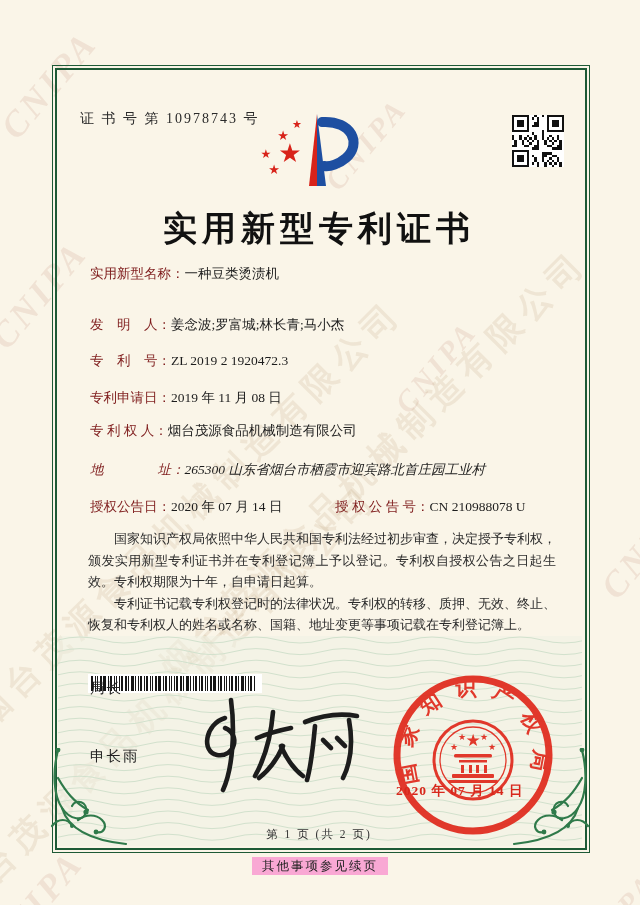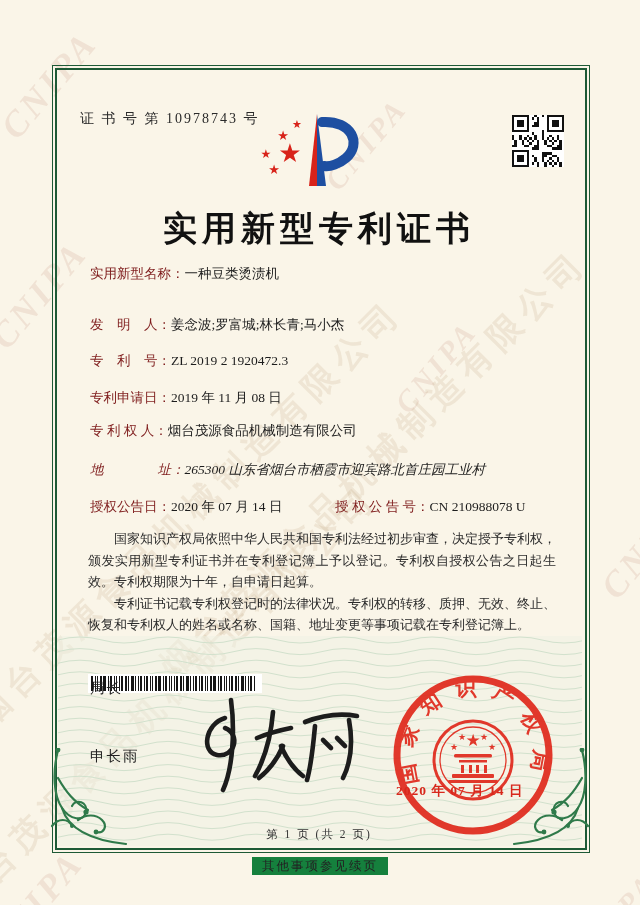--- a/index.html
+++ b/index.html
@@ -50,21 +50,21 @@
     color:#d8281c; font-weight:bold; z-index:6; white-space:nowrap;
   }
   .pageinfo{
     position:absolute; left:55px; top:827px; width:528px; text-align:center;
     font-size:11.5px; letter-spacing:2px; color:#333; z-index:4;
   }
   .contnote{
     position:absolute; left:0; top:858px; width:640px; text-align:center; z-index:4;
     font-size:12.5px; letter-spacing:2px; color:#222;
   }
-  .contnote span{background:#15803d; padding:2px 10px;}
+  .contnote span{background:#f9a8d4; padding:2px 10px;}
 </style>
 </head>
 <body>
 
 <div class="cert">
 
   <div class="wm wm-en" style="left:-8px;top:120px;transform:rotate(-50deg);">CNIPA</div>
   <div class="wm wm-en" style="left:318px;top:175px;transform:rotate(-50deg);font-size:30px;">CNIPA</div>
   <div class="wm wm-en" style="left:-18px;top:330px;transform:rotate(-50deg);">CNIPA</div>
   <div class="wm wm-en" style="left:388px;top:398px;transform:rotate(-50deg);font-size:30px;">CNIPA</div>

